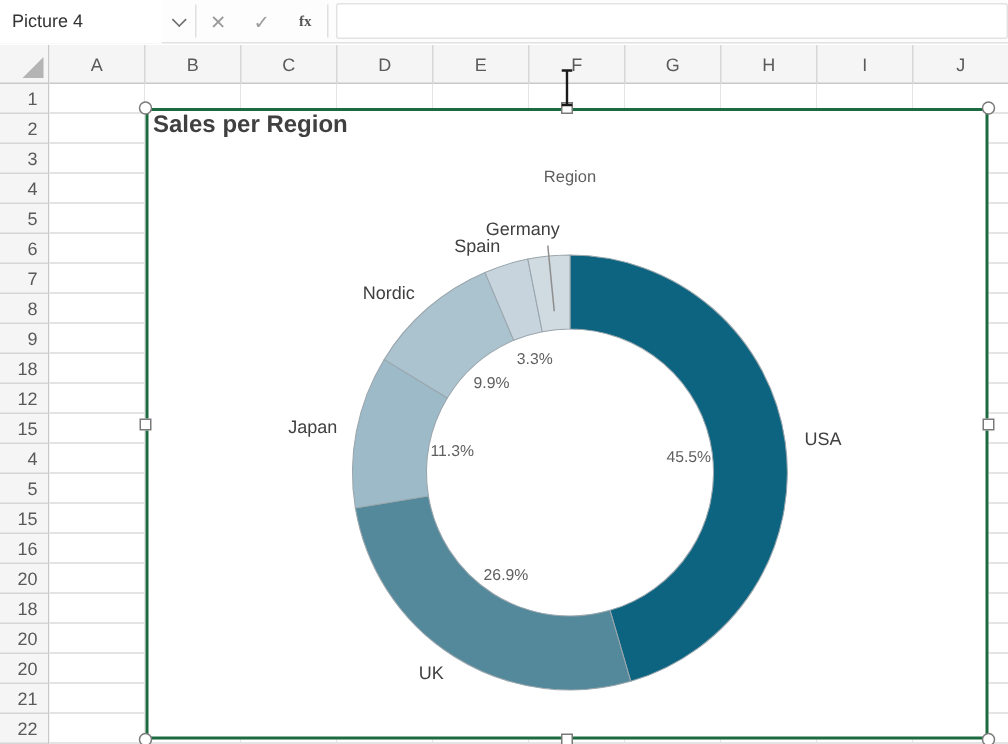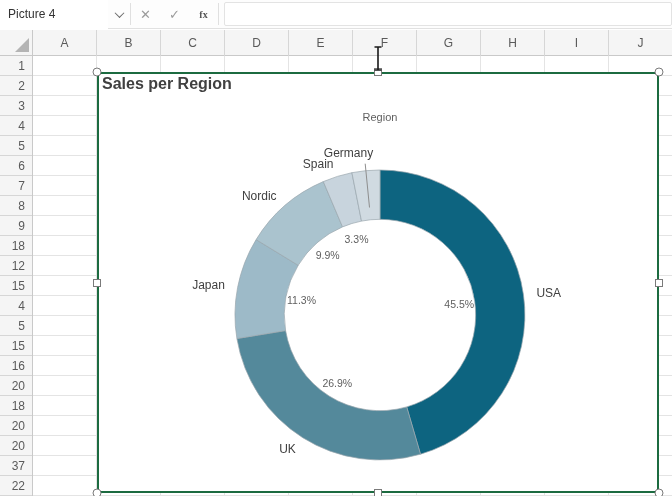--- a/index.html
+++ b/index.html
@@ -111,21 +111,21 @@
       <div class="row-h">12</div>
       <div class="row-h">15</div>
       <div class="row-h">4</div>
       <div class="row-h">5</div>
       <div class="row-h">15</div>
       <div class="row-h">16</div>
       <div class="row-h">20</div>
       <div class="row-h">18</div>
       <div class="row-h">20</div>
       <div class="row-h">20</div>
-      <div class="row-h">37</div>
+      <div class="row-h">21</div>
       <div class="row-h">22</div>
     </div>
   <div class="grid"></div>
 
   <div class="picture">
     <div class="chart-title">Sales per Region</div>
     <svg id="donut" class="chart-svg" width="558" height="417" viewBox="0 0 558 417">
         <text x="281" y="47" text-anchor="middle" class="dimt">Region</text>
         <path d="M281.0 96.0 A145 145 0 0 1 321.5 380.2 L307.7 332.9 A95.7 95.7 0 0 0 281.0 145.3 Z" fill="#0d6480" stroke="#9aa6ad" stroke-width="0.7"></path>
         <text x="360.2" y="233.7" text-anchor="middle" class="pct">45.5%</text>

